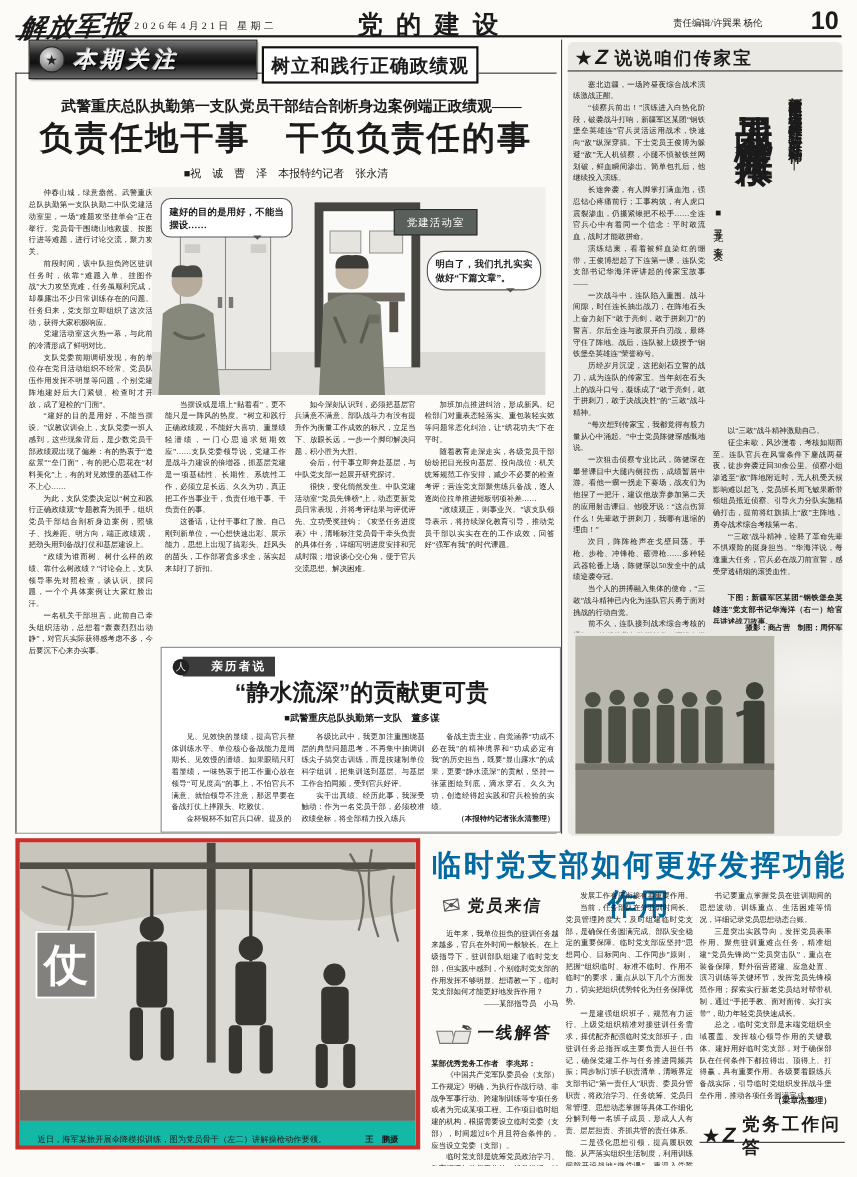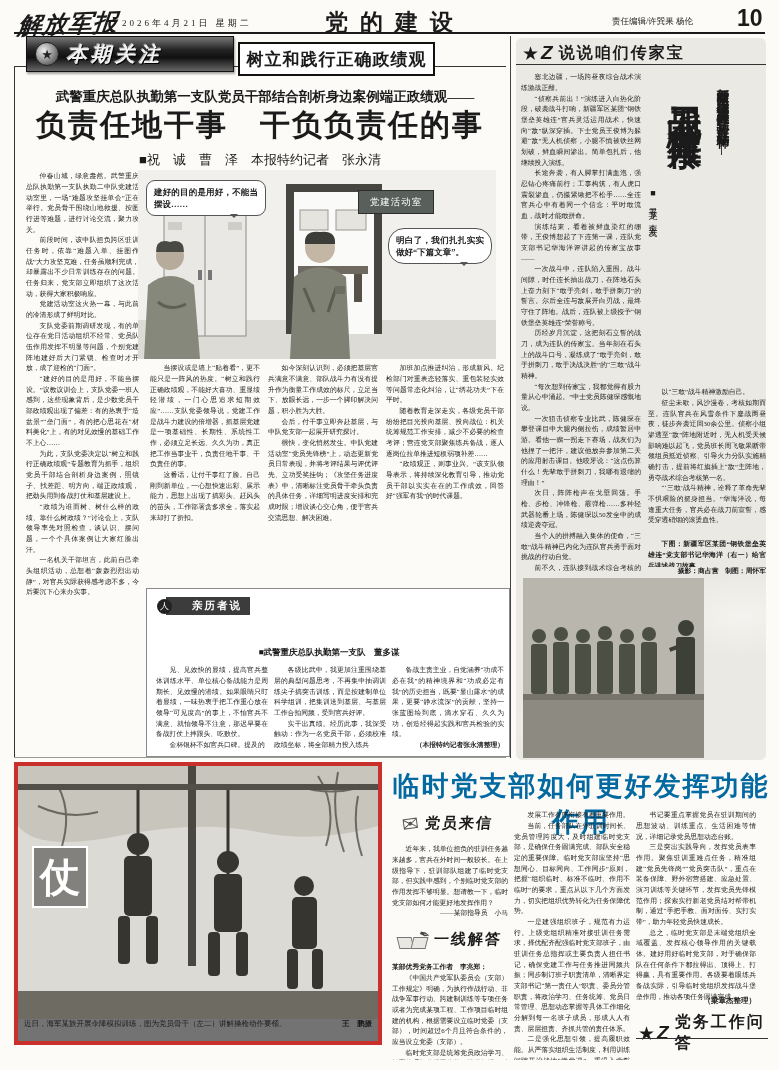--- a/index.html
+++ b/index.html
@@ -65,22 +65,22 @@
 
   
   .cartoon { background:#f3f2ee; overflow:hidden; }
   .bubble { position:absolute; background:#fff; border:1px solid #555; border-radius:9px;
     font-size:8.5px; font-weight:bold; line-height:12px; padding:5px 7px; text-align:justify; z-index:5; }
   .bubble:after { content:""; position:absolute; bottom:-7px; left:70%; border:4px solid transparent; border-top-color:#555; }
   .signboard { position:absolute; background:#59605c; border:1px solid #2e2e2e; color:#fff;
     font-size:9.5px; letter-spacing:1px; display:flex; align-items:center; justify-content:center; z-index:4; }
 
   .redframe { border:4px solid #c9302c; background:#fff; }
-  .caption-bar { position:absolute; left:0; right:0; bottom:0; background:#737373; display:flex;
-    align-items:flex-start; padding:0 6px; }
+  .caption-bar { position:absolute; left:0; right:0; bottom:0; background:#14b8a6; display:flex;
+    align-items:flex-end; padding:0 16px; }
   .zhang-box { position:absolute; border:2px solid #fff; color:#fff; background:rgba(20,20,20,.45);
     display:flex; align-items:center; justify-content:center; font-size:40px; font-weight:bold; z-index:3; }
 
   .bhead { font-size:27px; letter-spacing:2px; color:#0369a1; }
 
   .subhead { display:flex; align-items:flex-end; gap:6px; }
   .subhead .shtxt { font-size:15px; font-weight:bold; transform:skewX(-6deg); letter-spacing:2px; }
   .envelope { font-size:20px; color:#555; transform:rotate(-8deg); line-height:18px; }
   .book { position:relative; width:30px; height:16px; }
   .book .pg { position:absolute; bottom:0; width:15px; height:12px; background:#e9e7e2; border:1px solid #777; }
@@ -113,21 +113,21 @@
 <div class="abs kicker" style="left:26px; top:36px; width:208px; height:36px;">
   <div class="emblem">★</div>
   <div class="ktxt">本期关注</div>
 </div>
 <div class="abs topicbox" style="left:238px; top:42px; width:197px; height:34px;">
   <span>树立和践行正确政绩观</span>
 </div>
 
 <div class="abs center" style="left:30px; top:88px; width:470px; font-size:13.5px; font-weight:bold;">武警重庆总队执勤第一支队党员干部结合剖析身边案例端正政绩观——</div>
 <div class="abs center hei" style="left:16px; top:105px; width:488px; font-size:30px; letter-spacing:2px;">负责任地干事　干负负责任的事</div>
-<div class="abs center" style="left:16px; top:151px; width:488px; font-size:13px;">■祝　诚　曹　泽　本报特约记者　张永清</div>
+<div class="abs center" style="left:16px; top:151px; width:488px; font-size:10px;">■祝　诚　曹　泽　本报特约记者　张永清</div>
 
 <div class="tinywrap" style="left:26px; top:171px; width:113px; height:584px;">
   <div class="tiny">
       <p>仲春山城，绿意盎然。武警重庆总队执勤第一支队执勤二中队党建活动室里，一场“难题攻坚挂单会”正在举行。党员骨干围绕山地救援、按图行进等难题，进行讨论交流，聚力攻关。</p>
       <p>前段时间，该中队担负跨区驻训任务时，依靠“难题入单、挂图作战”大力攻坚克难，任务虽顺利完成，却暴露出不少日常训练存在的问题。任务归来，党支部立即组织了这次活动，获得大家积极响应。</p>
       <p>党建活动室这火热一幕，与此前的冷清形成了鲜明对比。</p>
       <p>支队党委前期调研发现，有的单位存在党日活动组织不经常、党员队伍作用发挥不明显等问题，个别党建阵地建好后大门紧锁、检查时才开放，成了迎检的“门面”。</p>
       <p>“建好的目的是用好，不能当摆设。”议教议训会上，支队党委一班人感到，这些现象背后，是少数党员干部政绩观出现了偏差：有的热衷于“造盆景”“垒门面”，有的把心思花在“材料美化”上，有的对见效慢的基础工作不上心……</p>
       <p>为此，支队党委决定以“树立和践行正确政绩观”专题教育为抓手，组织党员干部结合剖析身边案例，照镜子、找差距、明方向，端正政绩观，把劲头用到备战打仗和基层建设上。</p>
       <p>“政绩为谁而树、树什么样的政绩、靠什么树政绩？”讨论会上，支队领导率先对照检查，谈认识、摆问题，一个个具体案例让大家红脸出汗。</p>
@@ -191,20 +191,21 @@
       <p>随着教育走深走实，各级党员干部纷纷把目光投向基层、投向战位：机关统筹规范工作安排，减少不必要的检查考评；营连党支部聚焦练兵备战，逐人逐岗位拉单推进短板弱项补差……</p>
       <p>“政绩观正，则事业兴。”该支队领导表示，将持续深化教育引导，推动党员干部以实实在在的工作成效，回答好“强军有我”的时代课题。</p>
     </div>
 </div>
 
 <div class="abs witnessbox" style="left:146px; top:588px; width:364px; height:169px;">
   <div class="badge abs" style="left:10px; top:8px;">
     <div class="bcirc">人</div>
     <div class="bbar">亲历者说</div>
   </div>
+  <div class="abs center hei" style="left:0; top:26px; width:364px; font-size:21px;">“静水流深”的贡献更可贵</div>
   <div class="abs center" style="left:0; top:58px; width:364px; font-size:8.5px; font-weight:bold;">■武警重庆总队执勤第一支队　董多谋</div>
   <div class="tinywrap" style="left:9px; top:76px; width:112px; height:86px;">
     <div class="tiny">
         <p>见、见效快的显绩，提高官兵整体训练水平、单位核心备战能力是周期长、见效慢的潜绩。如果眼睛只盯着显绩，一味热衷于把工作重心放在领导“可见度高”的事上，不怕官兵不满意、就怕领导不注意，那迟早要在备战打仗上摔跟头、吃败仗。</p>
         <p>金杯银杯不如官兵口碑。提及的</p>
       </div>
   </div>
   <div class="tinywrap" style="left:127px; top:76px; width:112px; height:86px;">
     <div class="tiny">
         <p>各级比武中，我更加注重围绕基层的典型问题思考，不再集中抽调训练尖子搞突击训练，而是按建制单位科学组训，把集训送到基层、与基层工作合拍同频，受到官兵好评。</p>

